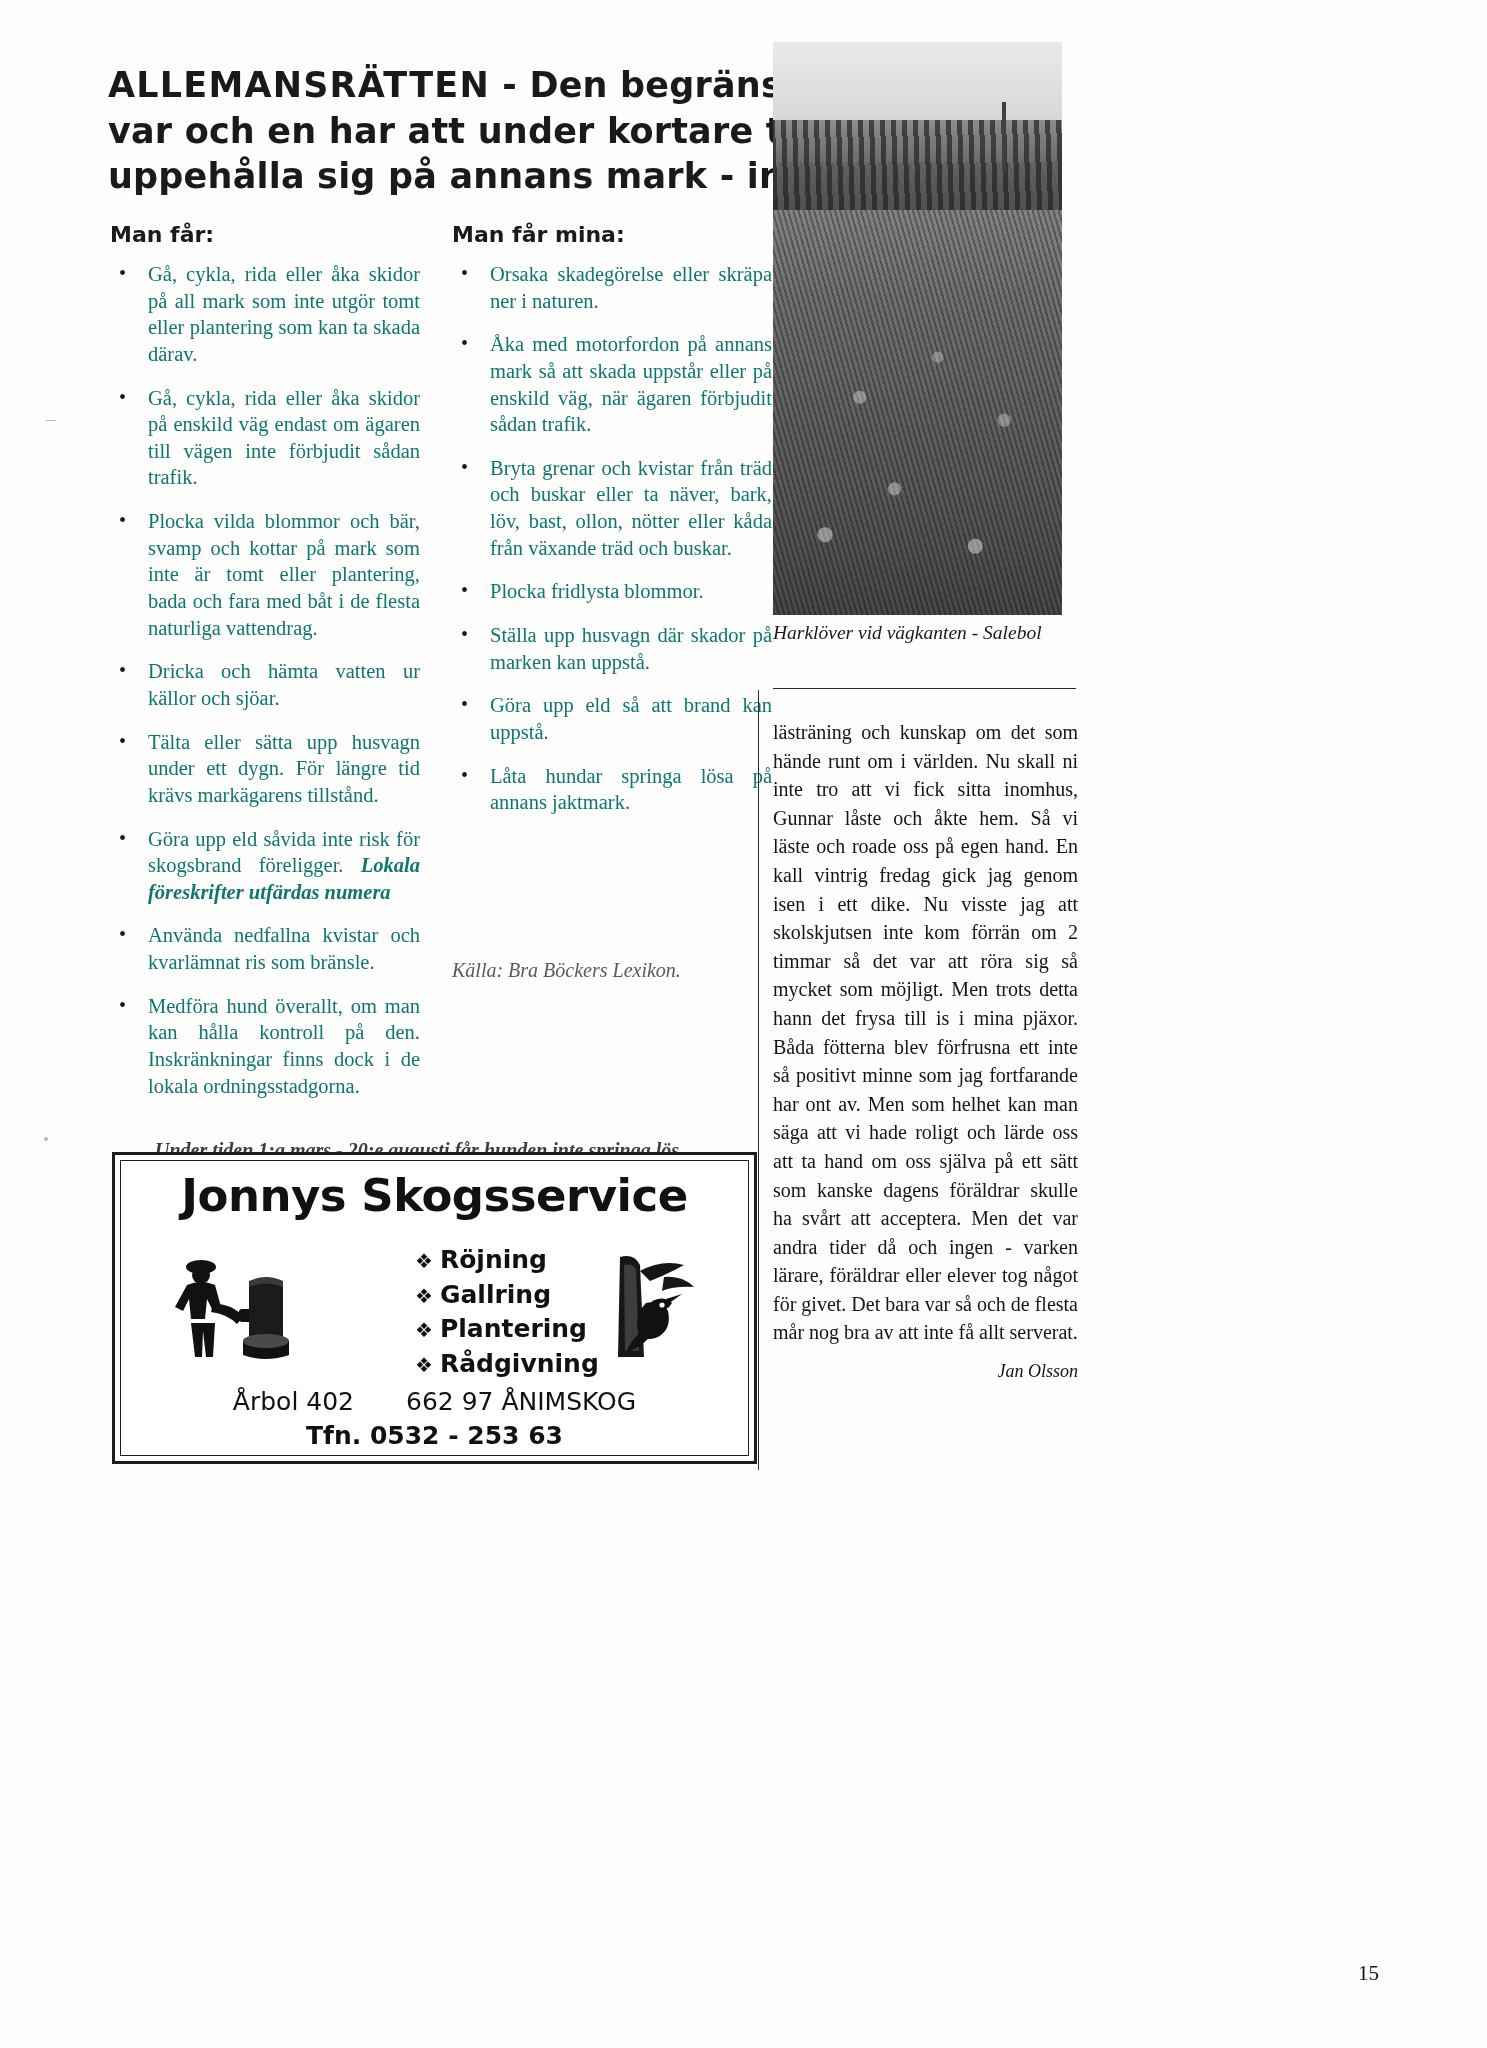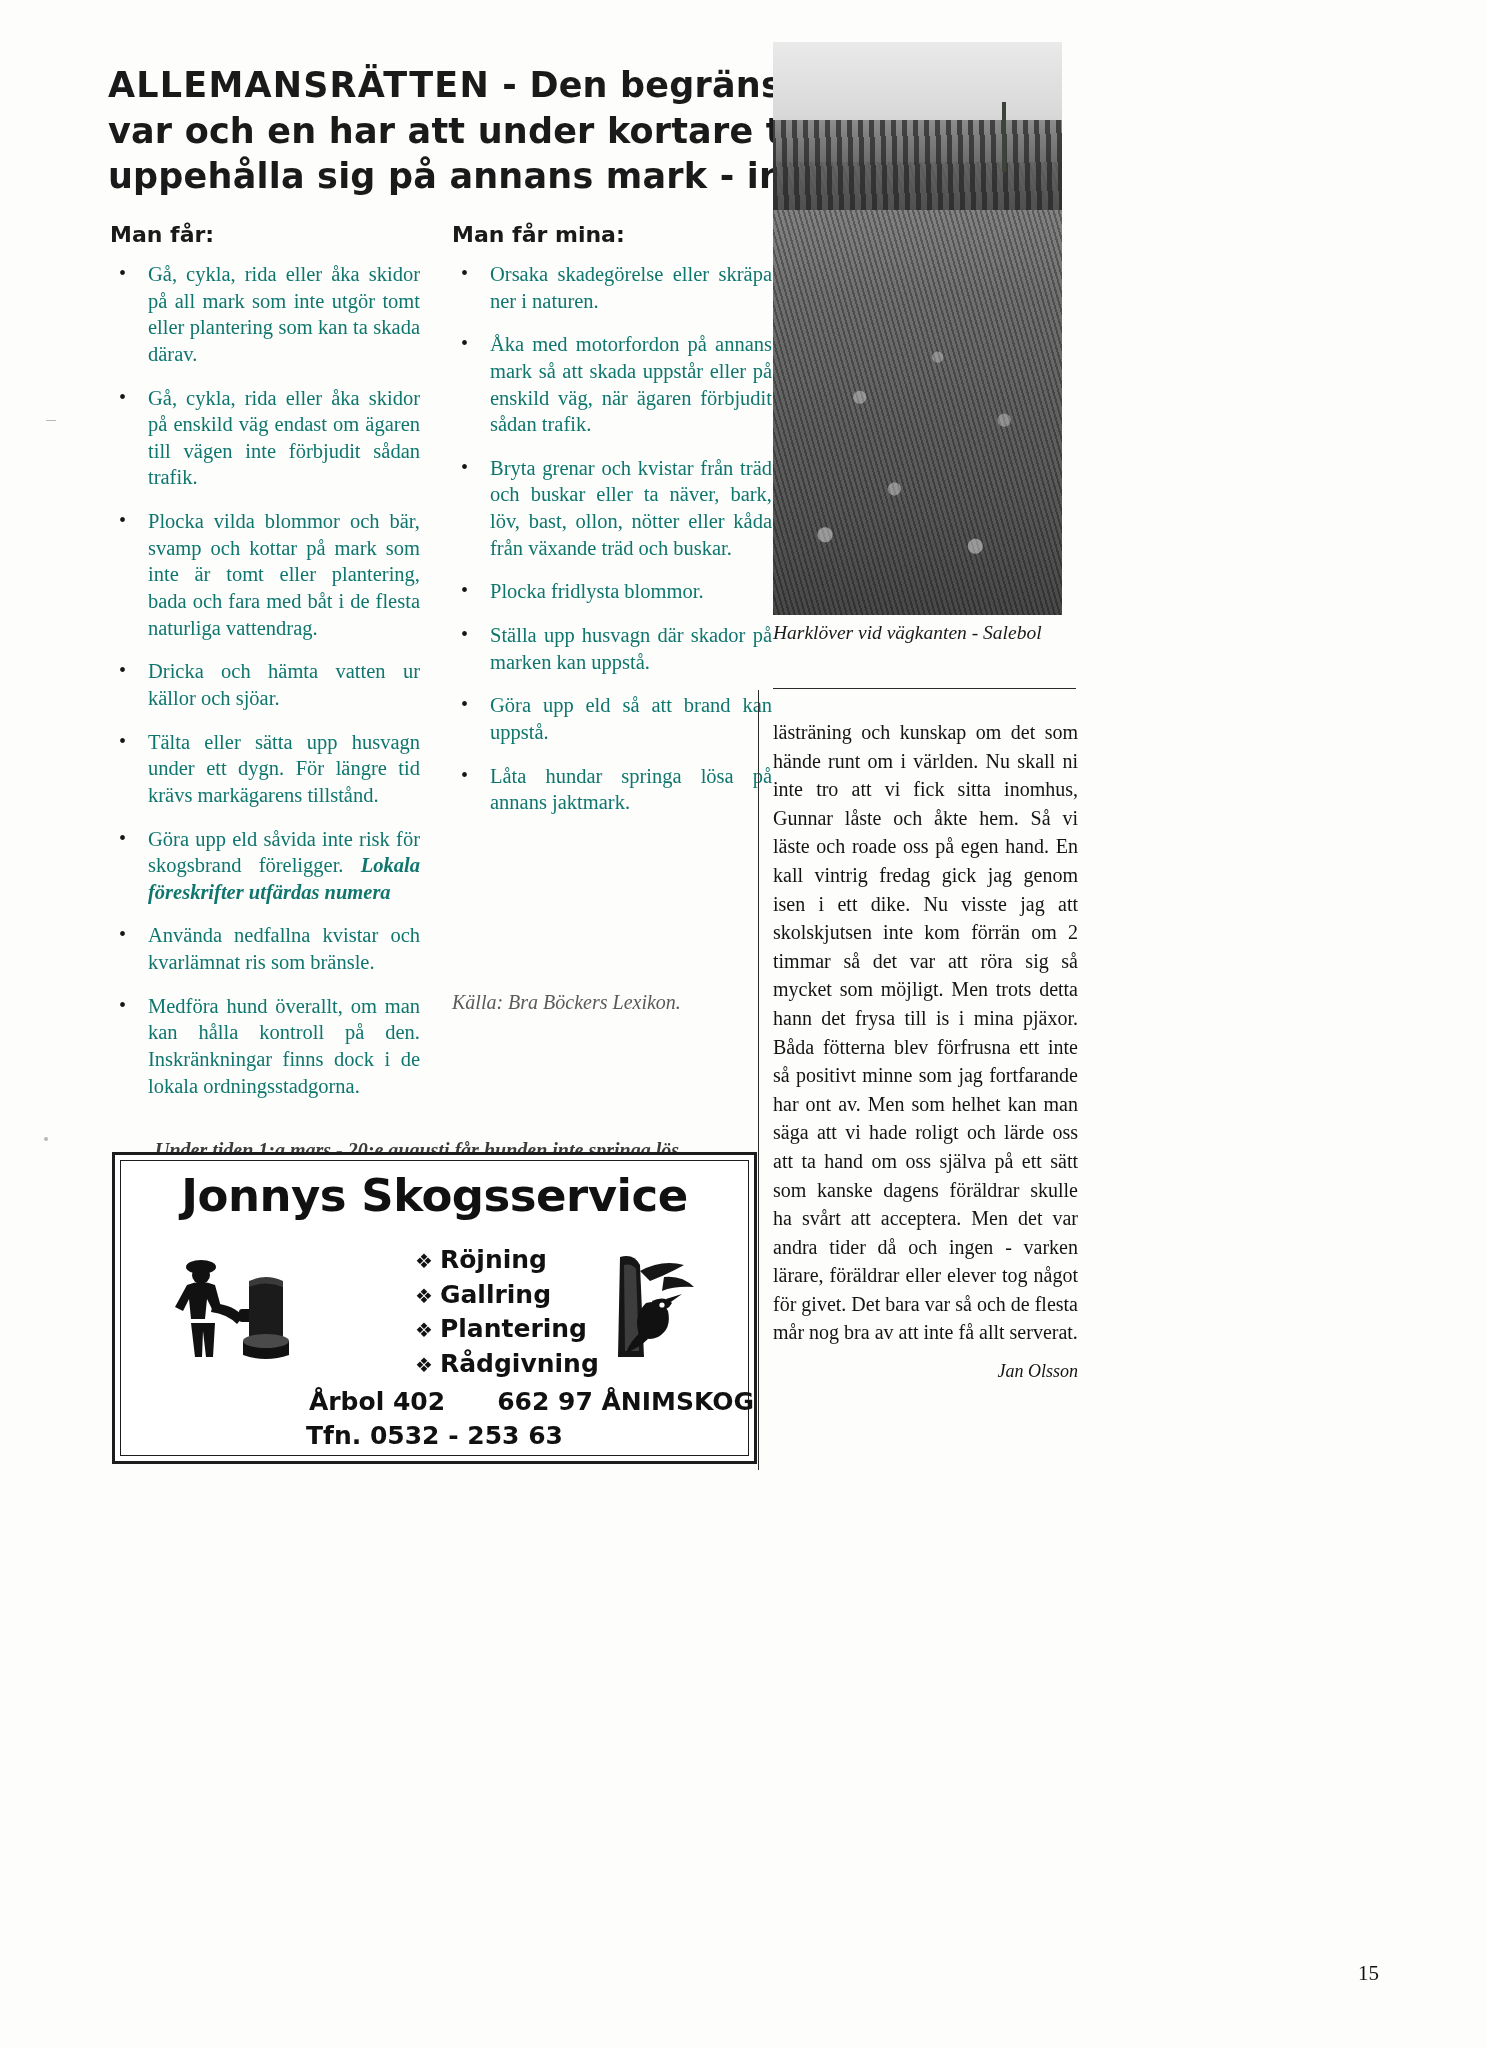--- a/index.html
+++ b/index.html
@@ -83,21 +83,21 @@
   
   .faded { color: #5d5d5d; }
   .faded2 { color: #4a4a4a; }
   .ital-bold {
     font-style: italic;
     font-weight: 700;
   }
   #source-note {
     position: absolute;
     left: 452px;
-    top: 991px;
+    top: 959px;
     width: 330px;
     font-family: "Liberation Serif", serif;
     font-style: italic;
     font-size: 20px;
     color: #5a5a5a;
   }
   #under-tiden {
     position: absolute;
     left: 155px;
     top: 1092px;
@@ -239,23 +239,23 @@
     font-family: "DejaVu Sans", sans-serif;
     font-weight: 700;
     font-size: 25px;
     line-height: 1.38;
     color: #111;
   }
   #ad-services .dia { font-size: 20px; margin-right: 7px; }
   #ad-address {
     position: absolute;
     left: 0; right: 0; top: 232px;
-    text-align: right;
-    font-family: "DejaVu Sans", sans-serif;
-    font-weight: 700;
+    text-align: center;
+    font-family: "DejaVu Sans", sans-serif;
+    font-weight: 400;
     font-size: 25px;
     color: #111;
   }
   #ad-address .gap { display: inline-block; width: 52px; }
   #ad-phone {
     position: absolute;
     left: 0; right: 0; top: 266px;
     text-align: center;
     font-family: "DejaVu Sans", sans-serif;
     font-weight: 700;

